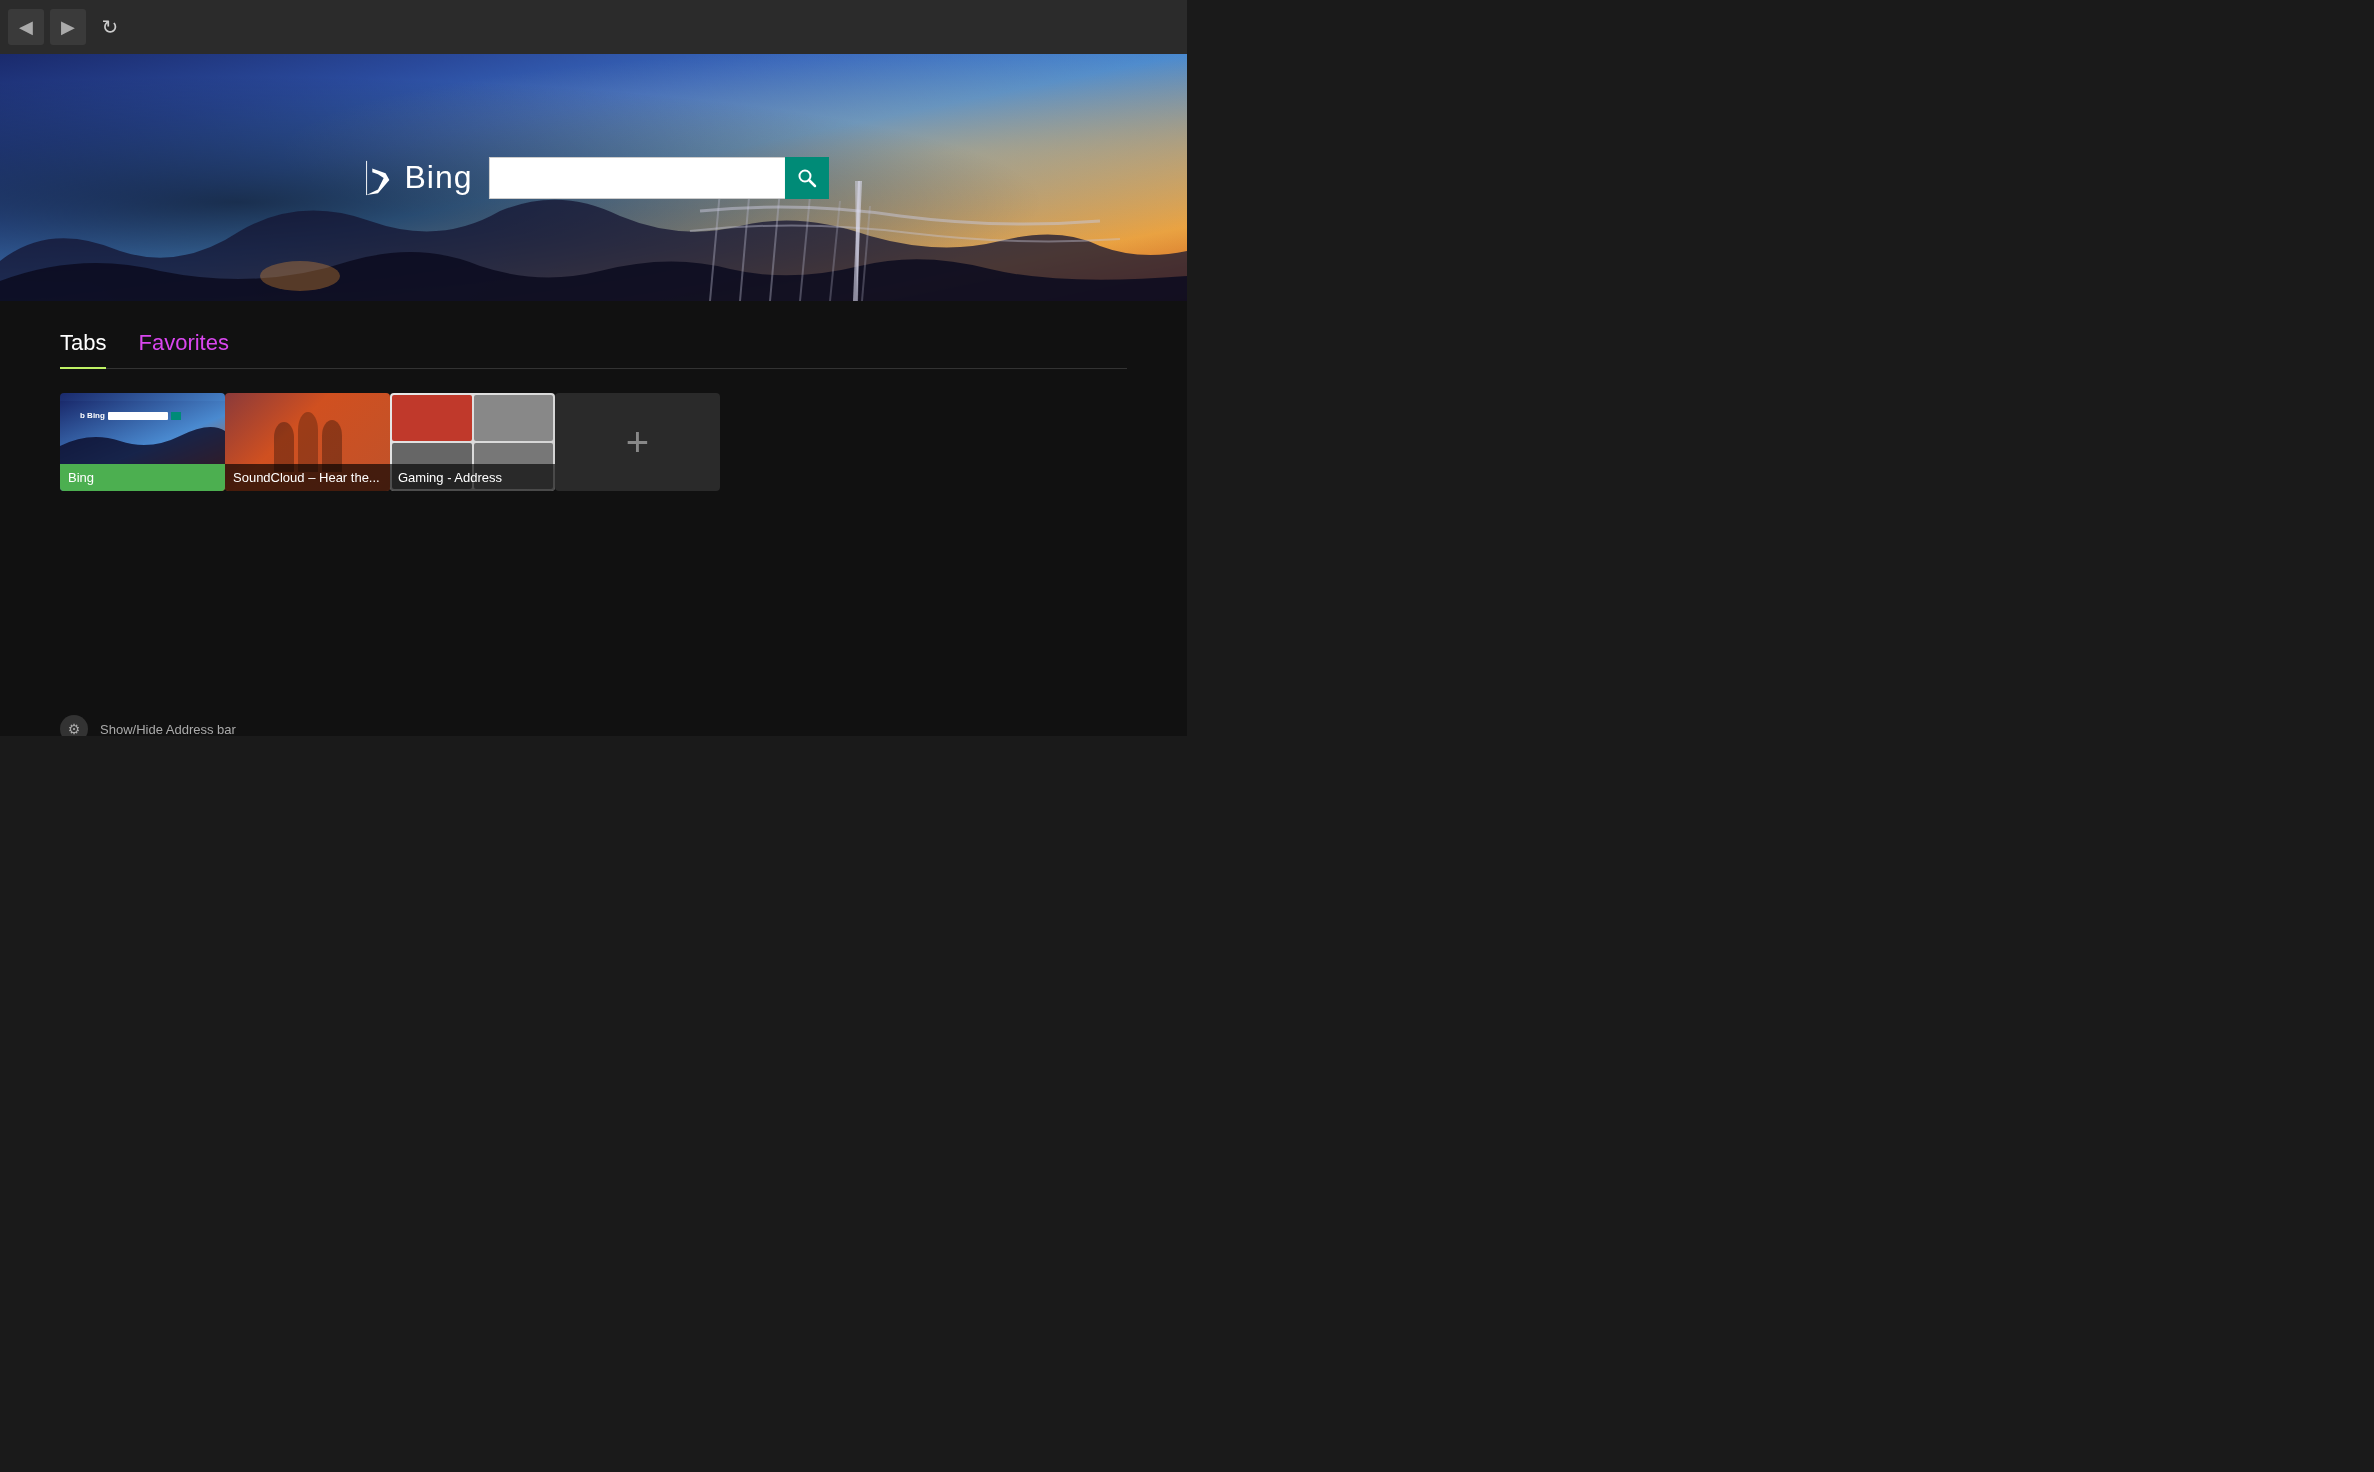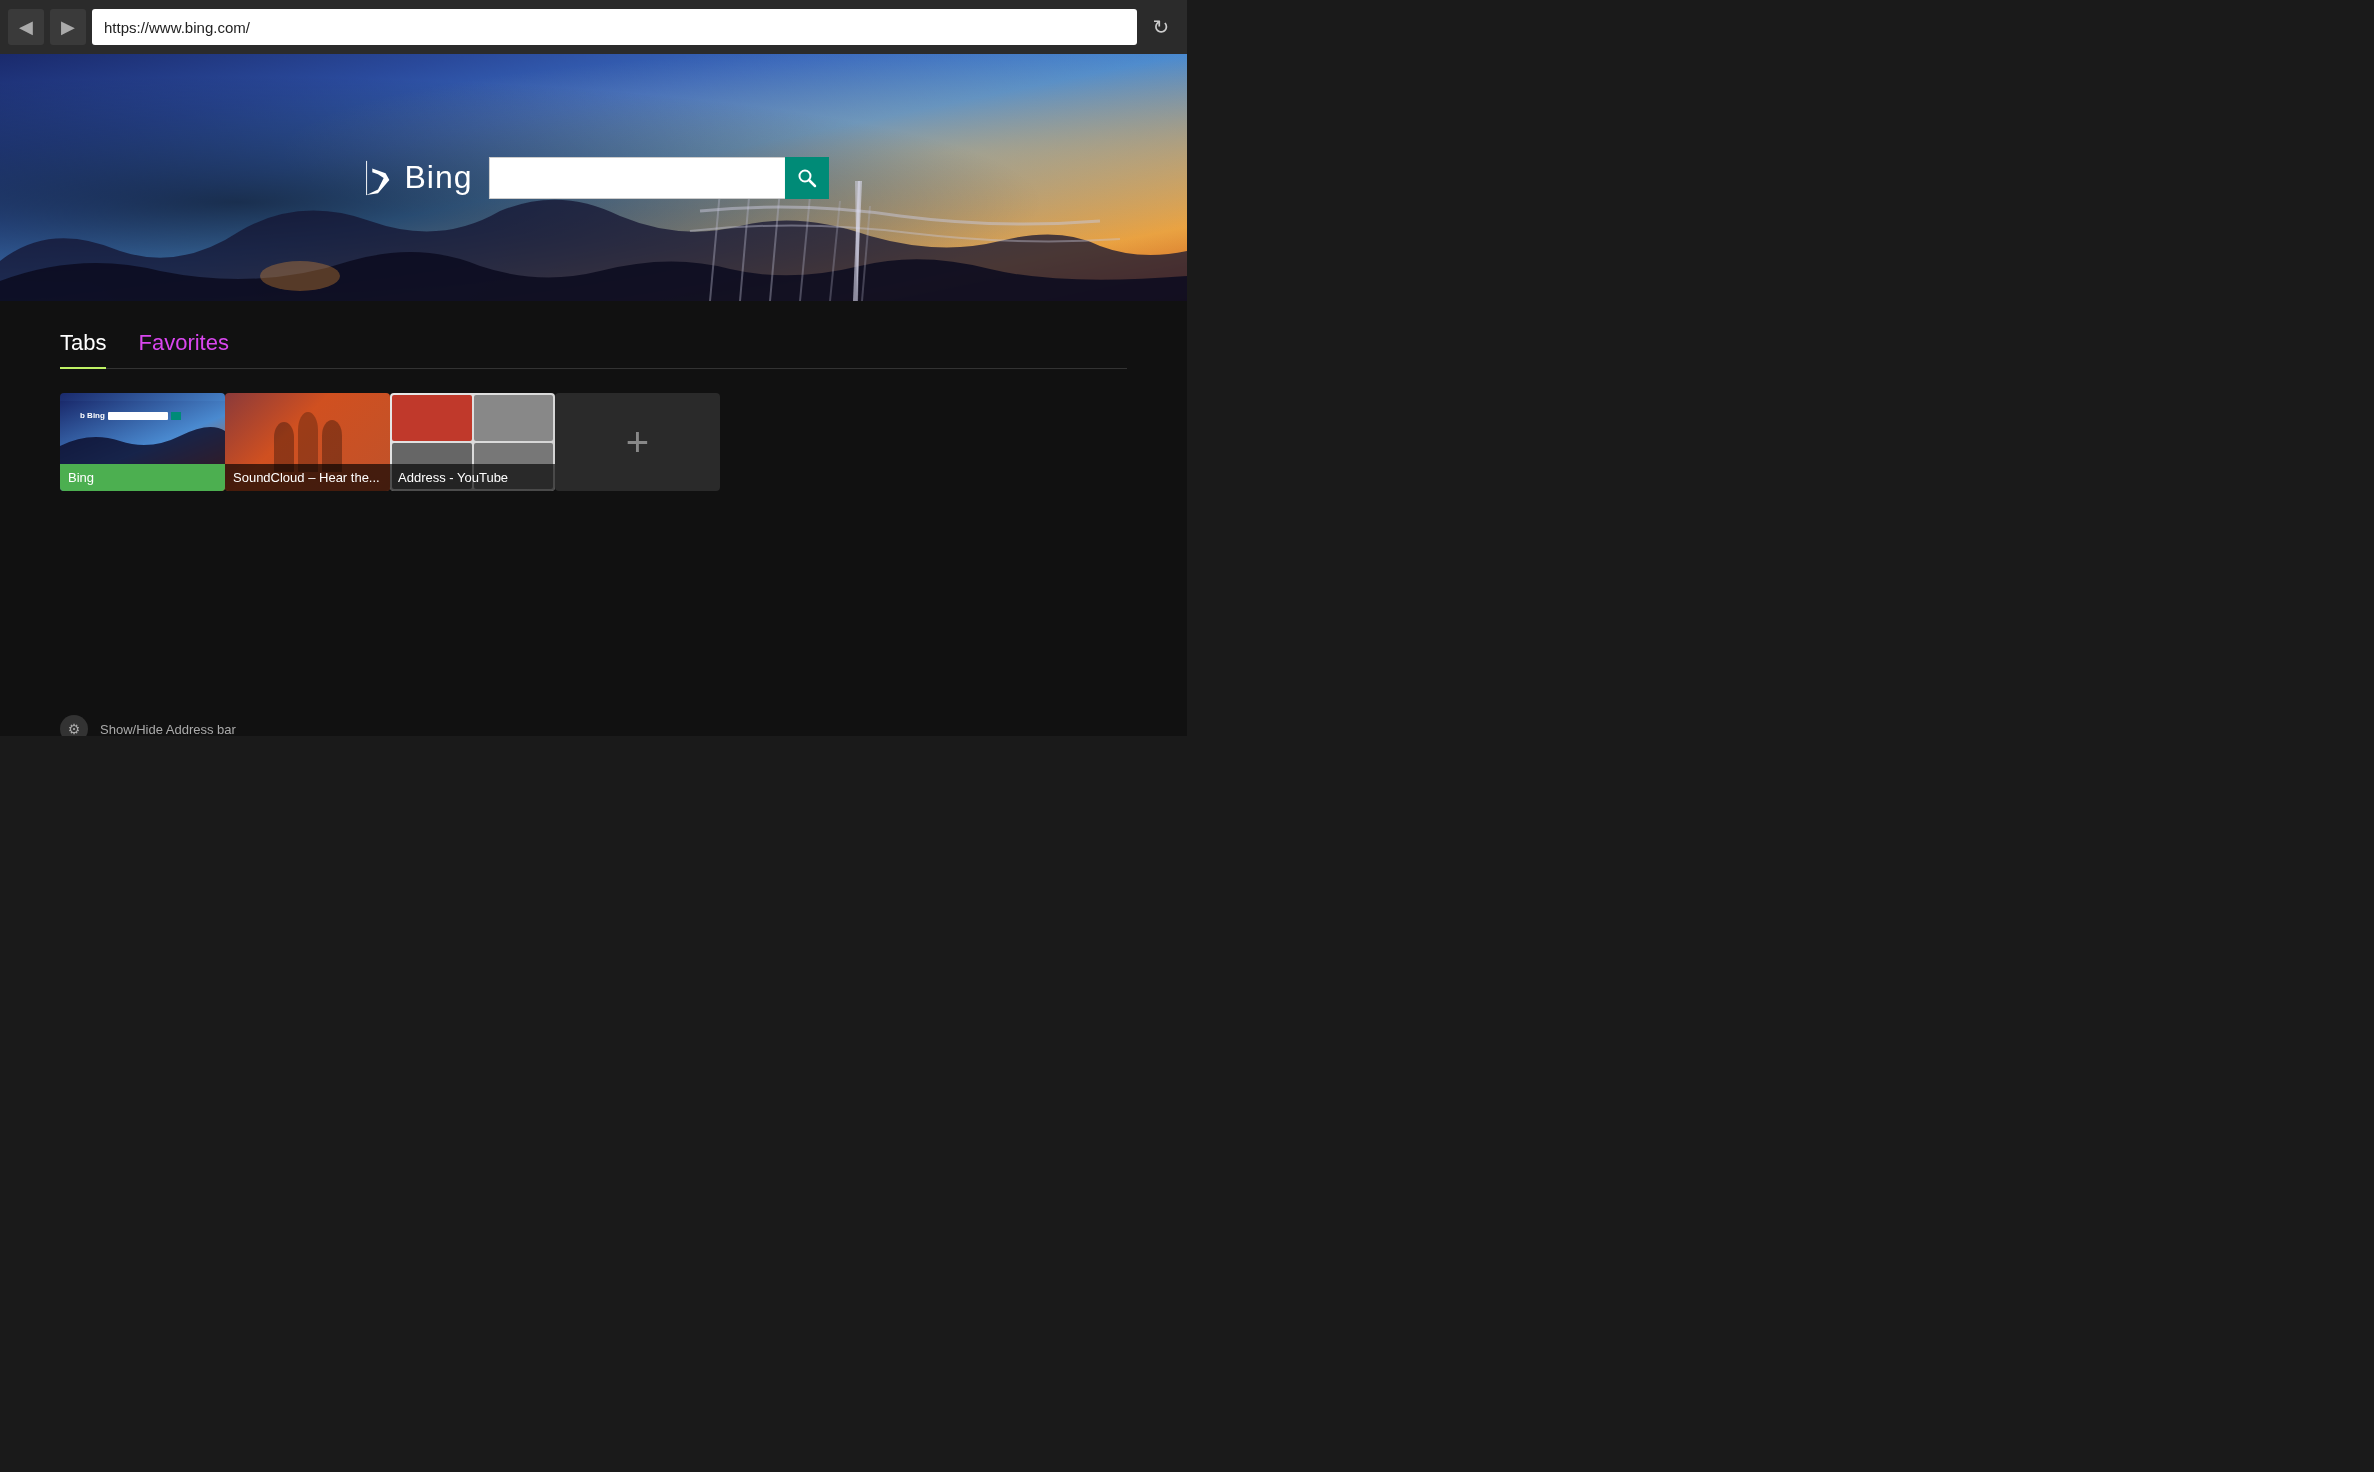--- a/index.html
+++ b/index.html
@@ -323,21 +323,20 @@
 </head>
 <body>
 
 <div class="browser-bar">
   <button class="nav-btn">
     <span>◀</span>
   </button>
   <button class="nav-btn">
     <span>▶</span>
   </button>
-  <input class="address-bar" type="text" value="https://www.bing.com/" style="">
   <button class="reload-btn">
     <span>↻</span>
   </button>
 </div>
 
 <div class="hero">
   <div class="hero-overlay"></div>
 
   <svg class="mountain-silhouette" viewBox="0 0 1187 120" preserveAspectRatio="none">
     <path d="M0,120 L0,80 Q50,40 120,70 Q180,90 240,50 Q300,15 370,40 Q440,65 500,30 Q560,5 620,35 Q680,60 740,45 Q800,30 870,55 Q940,75 1000,60 Q1060,45 1100,65 Q1140,80 1187,70 L1187,120 Z" fill="rgba(20,20,50,0.75)"></path>
@@ -423,21 +422,21 @@
       <div class="tab-card-label">SoundCloud – Hear the...</div>
     </div>
 
     <div class="tab-card">
       <div class="thumb-youtube">
         <div class="thumb-yt-cell" style="background:#c0392b;"></div>
         <div class="thumb-yt-cell" style="background:#888;"></div>
         <div class="thumb-yt-cell" style="background:#666;"></div>
         <div class="thumb-yt-cell" style="background:#777;"></div>
       </div>
-      <div class="tab-card-label">Address - YouTube</div>
+      <div class="tab-card-label">Gaming - Address</div>
     </div>
 
     <div class="tab-card-add">
       <span class="add-plus">+</span>
     </div>
 
   </div>
 </div>
 
 <div class="bottom-bar">

